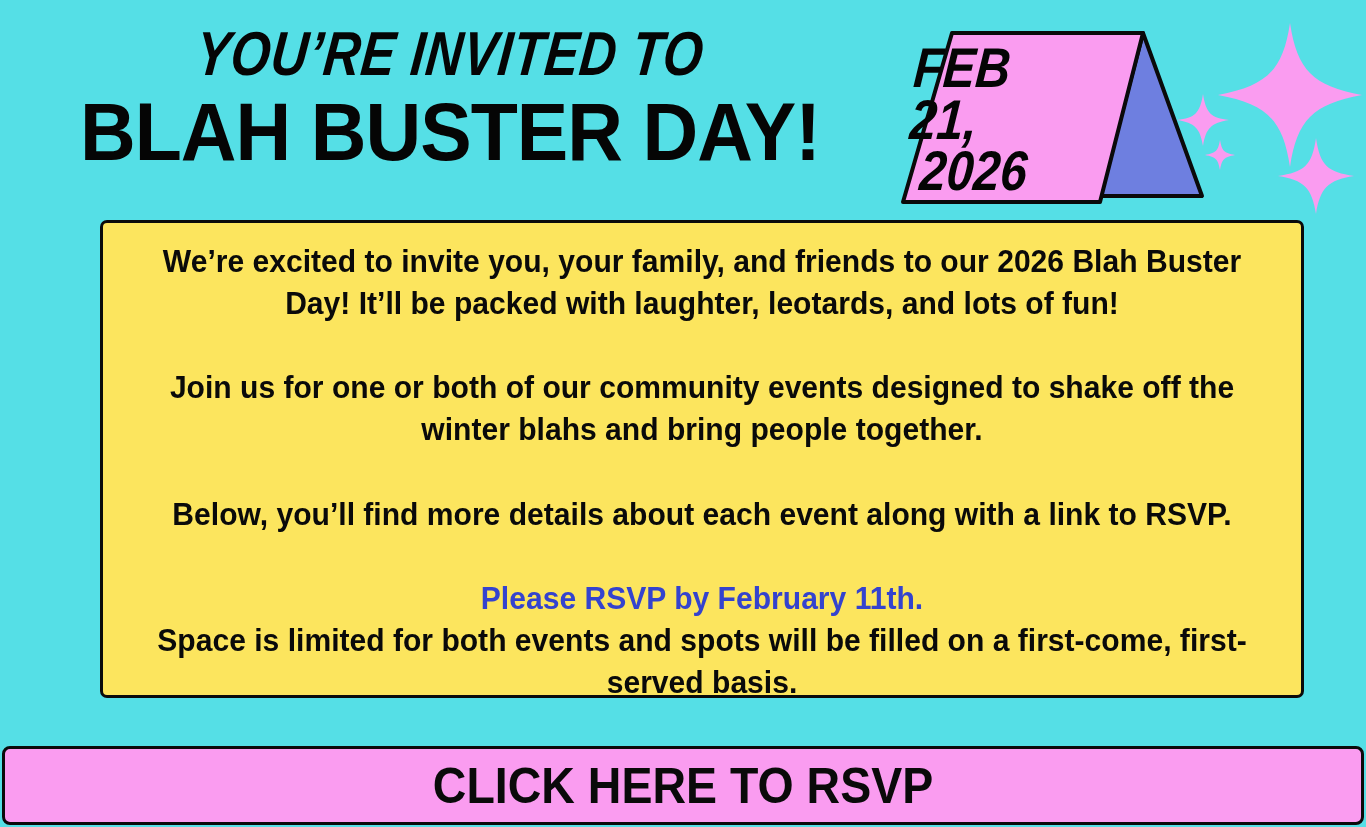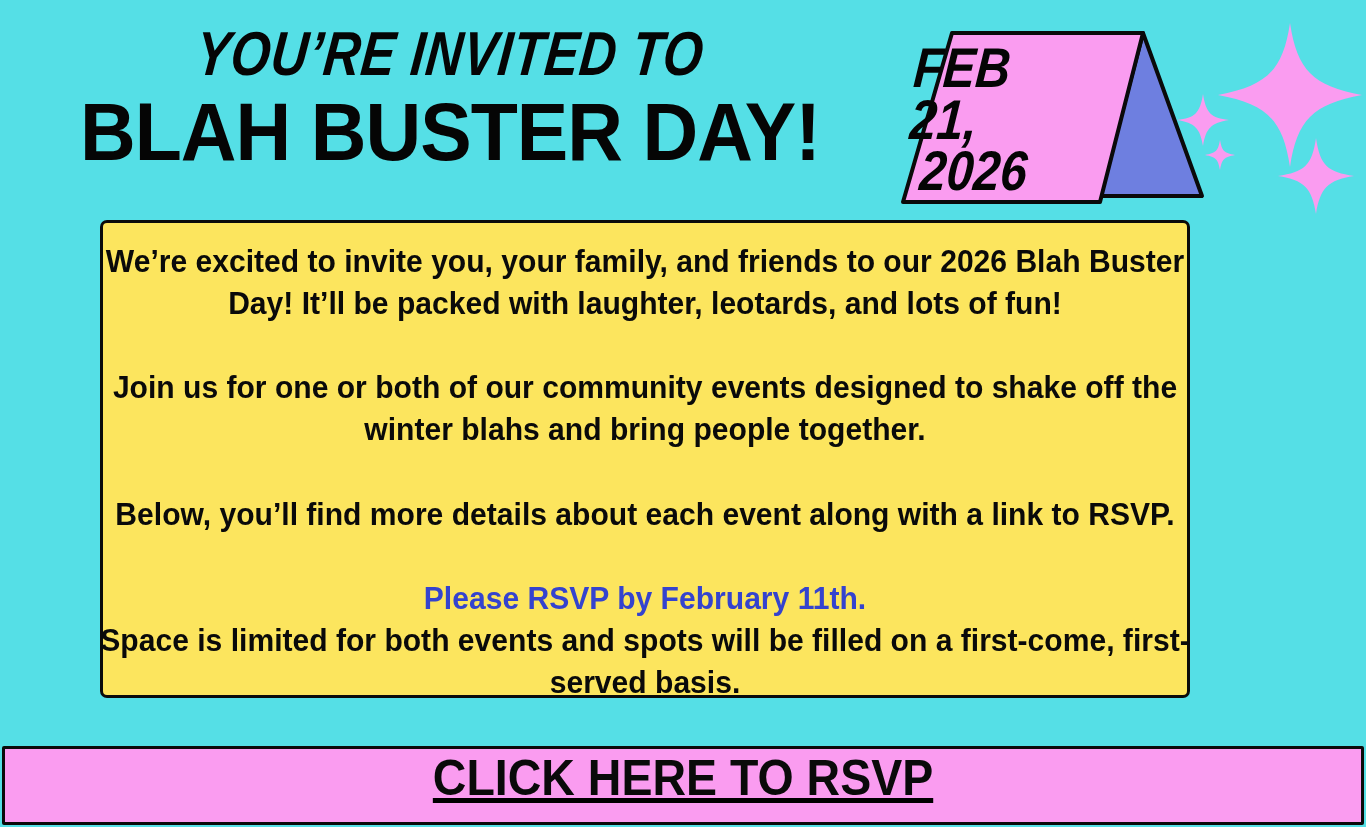--- a/index.html
+++ b/index.html
@@ -102,21 +102,21 @@
   .date-line-2 {
     display: block;
     margin-left: 16px;
   }
 
   
   .message-card {
     position: absolute;
     left: 100px;
     top: 220px;
-    width: 1090px;
+    width: 1204px;
     height: 478px;
     box-sizing: border-box;
     background: #FCE55E;
     border: 3px solid #0a0a0a;
     border-radius: 7px;
     padding: 18px 22px 10px 22px;
     display: flex;
     flex-direction: column;
     align-items: center;
     justify-content: flex-start;
@@ -147,26 +147,25 @@
   
   .rsvp-button {
     position: absolute;
     left: 2px;
     top: 746px;
     width: 1362px;
     height: 79px;
     box-sizing: border-box;
     background: #FA9CF0;
     border: 3px solid #0a0a0a;
-    border-radius: 2px;
+    border-radius: 8px;
     display: flex;
-    align-items: flex-start;
+    align-items: center;
     justify-content: center;
     cursor: pointer;
-    text-decoration: underline;
   }
   .rsvp-button-label {
     font-family: "Liberation Sans Narrow", "Liberation Sans", sans-serif;
     font-weight: bold;
     font-size: 50px;
     letter-spacing: 0px;
     color: #0a0a0a;
     transform: scaleX(0.93);
     white-space: nowrap;
   }

